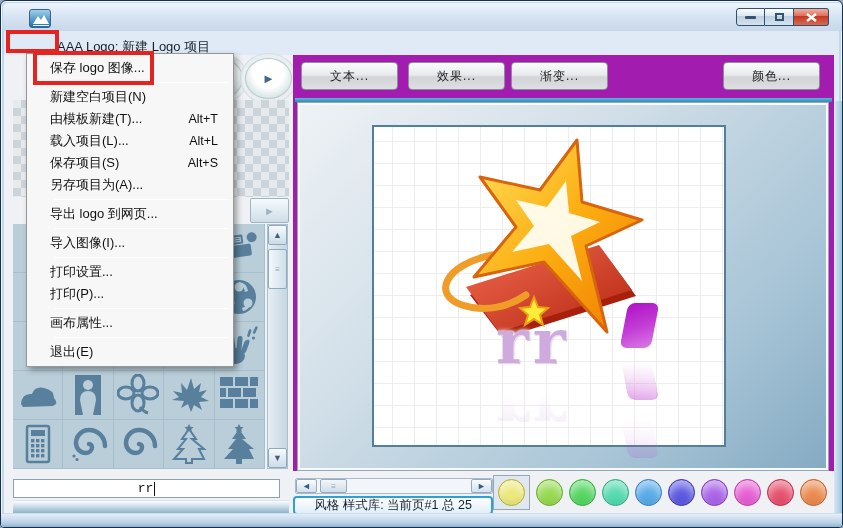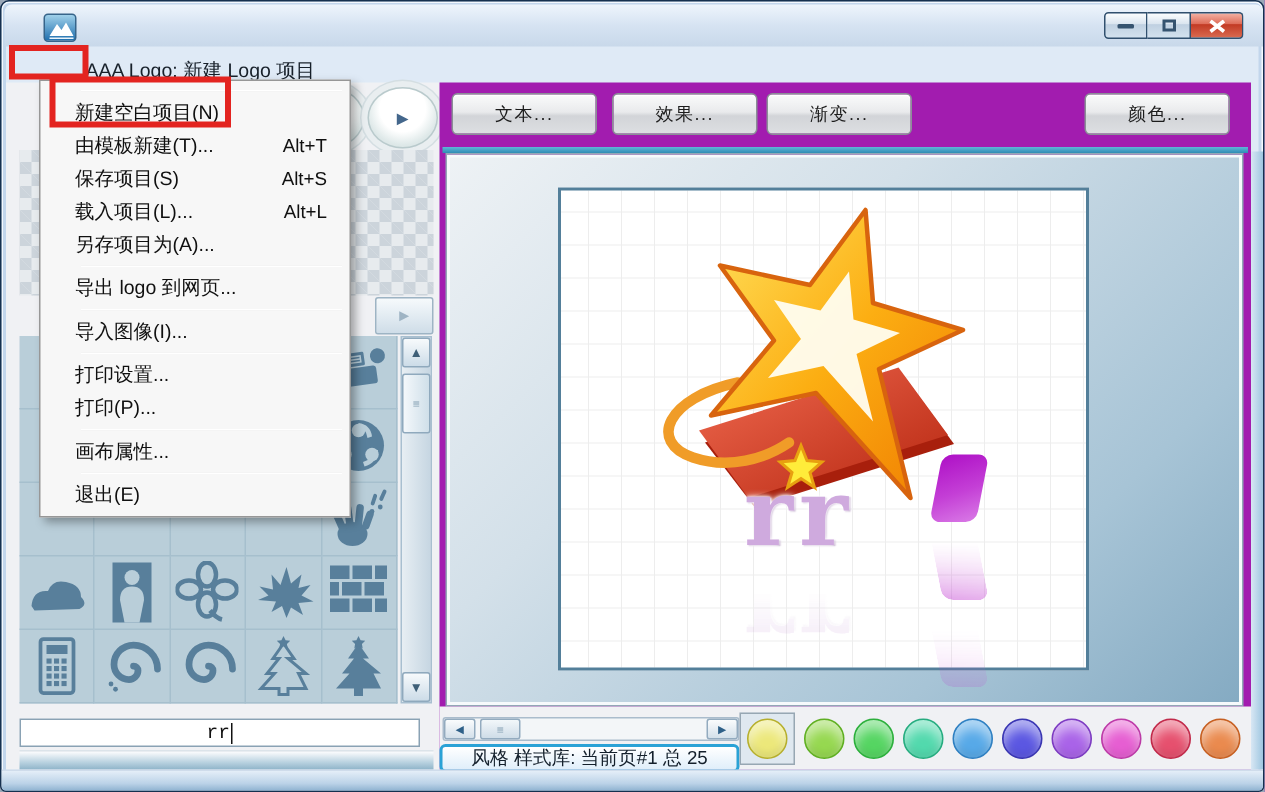--- a/index.html
+++ b/index.html
@@ -378,38 +378,42 @@
         <div class="swatch" style="background-color: rgb(230, 80, 110); border-color: rgb(192, 42, 74);"></div>
         <div class="swatch" style="background-color: rgb(234, 138, 78); border-color: rgb(197, 95, 34);"></div>
       </div>
     </div>
   </div>
 
   <div class="frameright"></div>
   <div class="framebottom"></div>
 
   <div class="dropdown">
+    <div class="mi">
+        <span class="ml">保存 logo 图像...</span>
+        <span class="ms"></span>
+      </div>
     <div class="msep"></div>
     <div class="mi">
         <span class="ml">新建空白项目(N)</span>
         <span class="ms"></span>
       </div>
     <div class="mi">
         <span class="ml">由模板新建(T)...</span>
         <span class="ms">Alt+T</span>
       </div>
     <div class="mi">
+        <span class="ml">载入项目(L)...</span>
+        <span class="ms">Alt+L</span>
+      </div>
+    <div class="mi">
         <span class="ml">保存项目(S)</span>
         <span class="ms">Alt+S</span>
       </div>
     <div class="mi">
-        <span class="ml">载入项目(L)...</span>
-        <span class="ms">Alt+L</span>
-      </div>
-    <div class="mi">
         <span class="ml">另存项目为(A)...</span>
         <span class="ms"></span>
       </div>
     <div class="msep"></div>
     <div class="mi">
         <span class="ml">导出 logo 到网页...</span>
         <span class="ms"></span>
       </div>
     <div class="msep"></div>
     <div class="mi">

